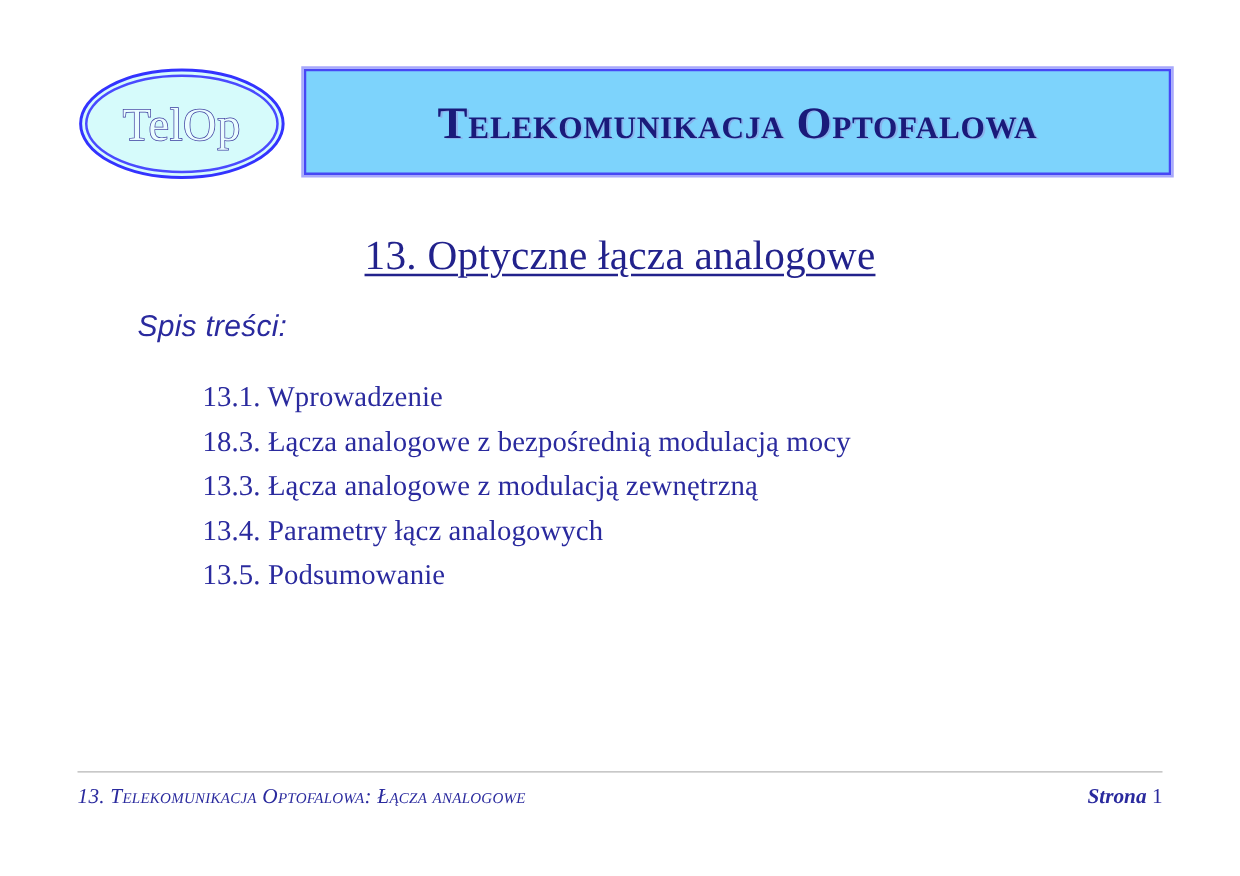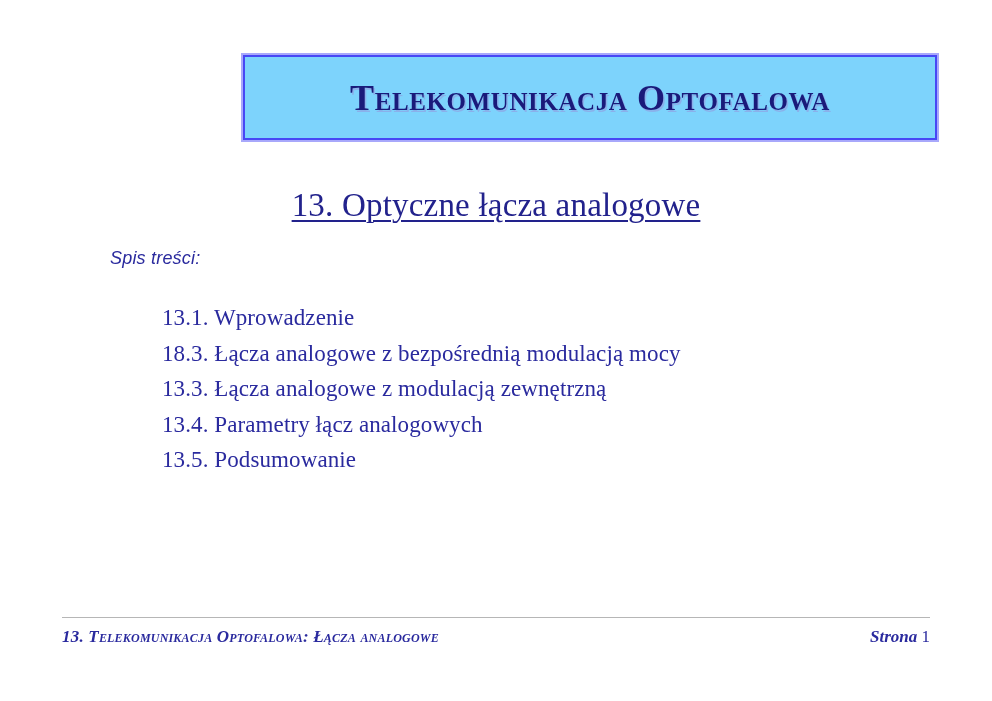--- a/index.html
+++ b/index.html
@@ -86,21 +86,21 @@
     letter-spacing: 0.2px;
   }
 
   
   #toc-label {
     position: absolute;
     left: 110px;
     top: 248px;
     font-family: "Liberation Sans", sans-serif;
     font-style: italic;
-    font-size: 18px;
+    font-size: 24px;
     color: #2a2a9e;
     letter-spacing: 0.2px;
   }
 
   
   #toc-list {
     position: absolute;
     left: 150px;
     top: 288px;
     width: 760px;
@@ -132,21 +132,21 @@
     top: 624px;
     width: 868px;
     height: 26px;
     display: flex;
     align-items: center;
     justify-content: space-between;
   }
   #footer-left {
     font-family: "Liberation Serif", serif;
     font-style: italic;
-    font-weight: 700;
+    font-weight: 400;
     font-variant: small-caps;
     font-size: 17px;
     color: #2a2a9e;
     letter-spacing: 0.2px;
     white-space: nowrap;
   }
   #footer-right {
     font-family: "Liberation Serif", serif;
     font-size: 17px;
     color: #2a2a9e;
@@ -161,20 +161,27 @@
     font-style: normal;
     font-weight: 400;
     color: #2a2a9e;
   }
 </style>
 </head>
 <body>
 
 <div id="header-band">
 
+  <div id="logo-badge">
+    <svg width="167" height="90" viewBox="0 0 167 90" xmlns="http://www.w3.org/2000/svg">
+      <ellipse cx="83.5" cy="45" rx="81" ry="43" fill="#d6fbfb" stroke="#3333ff" stroke-width="2.4"></ellipse>
+      <ellipse cx="83.5" cy="45" rx="76.5" ry="38.5" fill="none" stroke="#4a4aff" stroke-width="2"></ellipse>
+      <text id="logo-text" class="logo-text-outline" x="83.5" y="58" text-anchor="middle" fill="#eafdff" stroke="#3b3b9e" stroke-width="1.15" paint-order="stroke fill">TelOp</text>
+    </svg>
+  </div>
 
   <div id="title-box">
     <span id="title-box-text">Telekomunikacja Optofalowa</span>
   </div>
 
 </div>
 
 <div id="slide-heading">
   <span id="slide-heading-text">13. Optyczne łącza analogowe</span>
 </div>

